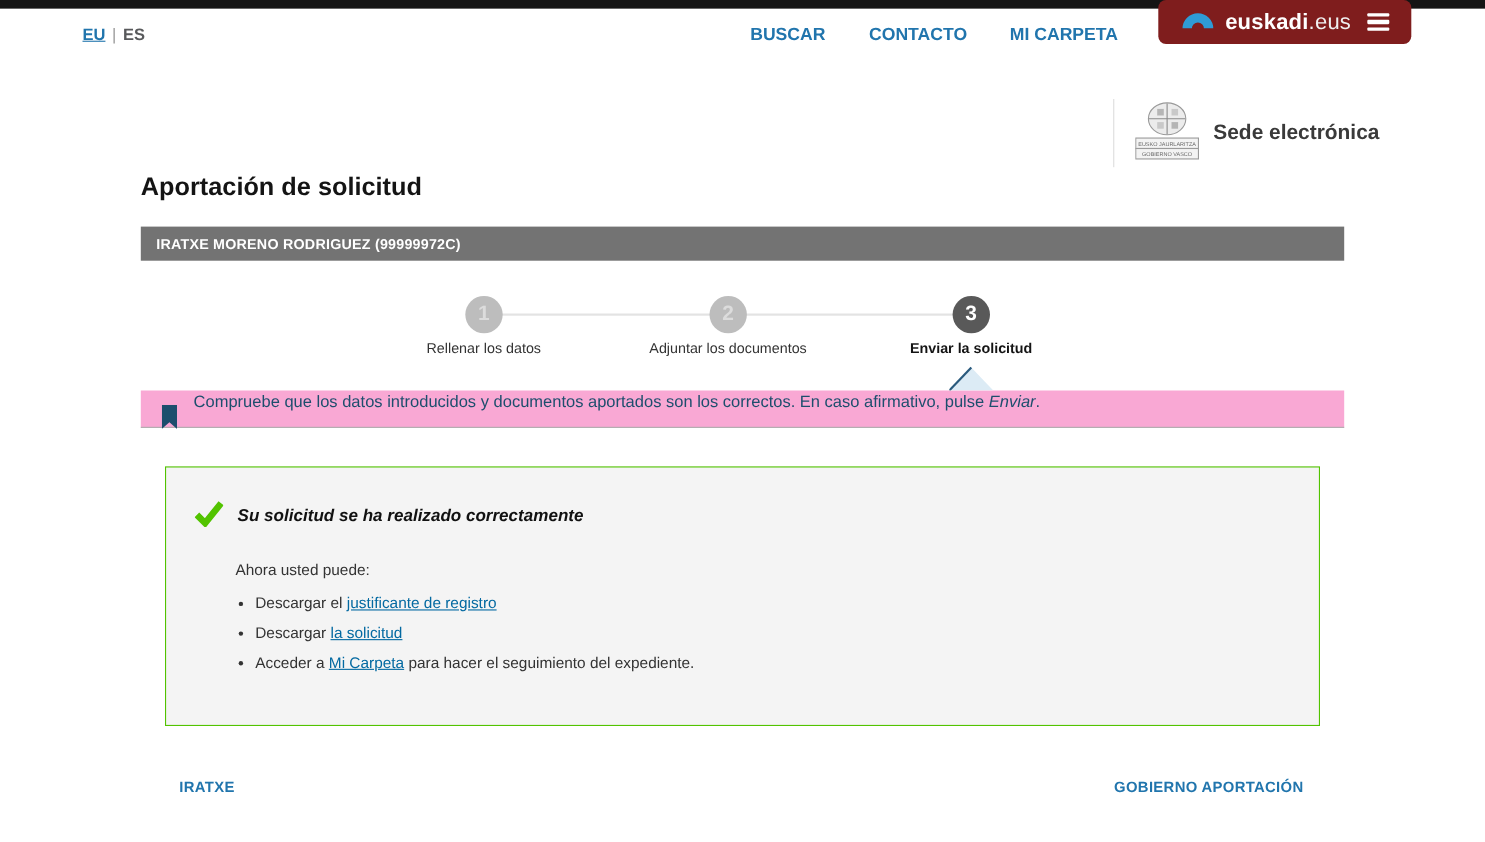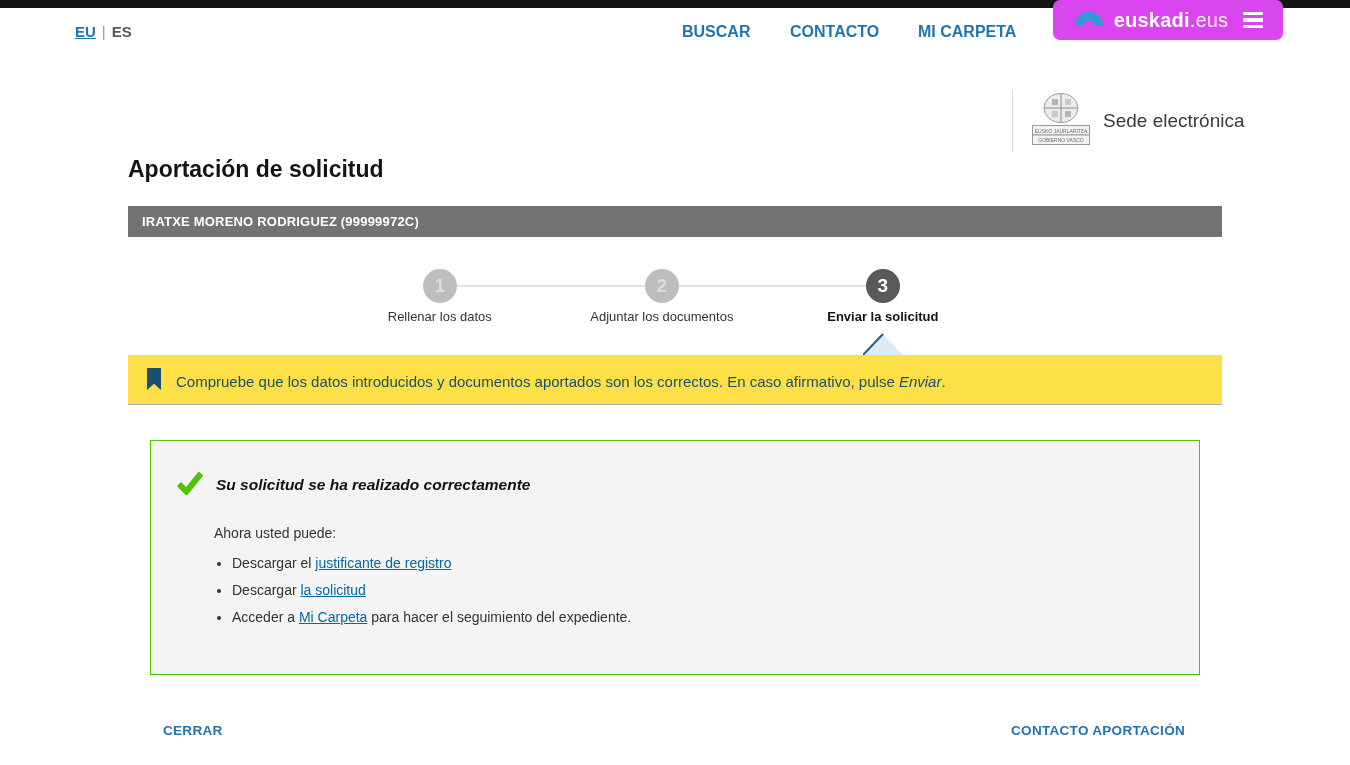--- a/index.html
+++ b/index.html
@@ -16,35 +16,35 @@
   .lang a{color:#2175ad;text-decoration:underline;cursor:pointer;}
   .lang .sep{color:#9a9a9a;font-weight:normal;margin:0 6px;}
   .lang .cur{color:#58595b;}
   .nav-link{position:absolute;top:15px;font-size:16px;font-weight:bold;color:#2175ad;text-decoration:none;cursor:pointer;}
   .nav-buscar{left:682px;}
   .nav-contacto{left:790px;}
   .nav-carpeta{left:918px;}
   
   .brand{
     position:absolute;top:0;left:1053px;width:230px;height:40px;
-    background:#d946ef;border-radius:7px;z-index:5;
+    background:#7f1d1d;border-radius:7px;z-index:5;
     display:flex;align-items:center;justify-content:center;gap:9px;cursor:pointer;
   }
   .brand-text{font-size:20px;color:#fff;letter-spacing:0.2px;}
   .brand-text b{font-weight:bold;}
   .brand-text .suffix{font-weight:normal;color:#f0f0f0;}
   .burger{display:flex;flex-direction:column;gap:3px;margin-left:6px;cursor:pointer;}
   .burger span{display:block;width:20px;height:3.5px;background:#fff;border-radius:1px;}
   
   .sede{
     position:absolute;left:1012px;top:90px;height:62px;
     border-left:1px solid #dcdcdc;padding-left:19px;
     display:flex;align-items:center;gap:13px;
   }
-  .sede-title{font-size:19px;color:#3a3a3a;}
+  .sede-title{font-size:19px;color:#3a3a3a;font-weight:bold;}
   
   .main{position:absolute;left:128px;top:155px;width:1094px;}
   h1.page-title{margin:0;font-size:23px;line-height:28px;font-weight:bold;color:#141414;}
   .user-bar{
     margin-top:23px;height:31px;background:#737373;color:#ffffff;
     font-size:13px;font-weight:bold;line-height:31px;padding-left:14px;letter-spacing:0.2px;
   }
   
   .steps{position:relative;height:56px;margin-top:32px;}
   .steps-line{position:absolute;left:28.5%;width:40.5%;top:16px;height:2px;background:#e3e3e3;}
@@ -53,22 +53,22 @@
   .step-circle{
     width:34px;height:34px;border-radius:50%;margin:0 auto;
     font-size:19px;font-weight:bold;line-height:34px;position:relative;z-index:2;
     background:#bdbdbd;color:#dcdcdc;
   }
   .step.active .step-circle{background:#595959;color:#ffffff;}
   .step-label{margin-top:6px;font-size:13px;color:#333;}
   .step.active .step-label{font-weight:bold;color:#141414;}
   
   .info-box{
-    position:relative;margin-top:30px;background:#fde047;border-bottom:1px solid #adadad;
-    padding:18px 20px 14px 48px;font-size:15px;color:#1d4e6d;
+    position:relative;margin-top:30px;background:#f9a8d4;border-bottom:1px solid #adadad;
+    padding:2px 20px 14px 48px;font-size:15px;color:#1d4e6d;
   }
   .info-box em{font-style:italic;}
   .bookmark{
     position:absolute;left:19px;top:13px;width:14px;height:22px;background:#1d4e6d;
     clip-path:polygon(0 0,100% 0,100% 100%,50% 72%,0 100%);
   }
   .pointer{position:absolute;left:69%;top:-22px;transform:translateX(-50%);display:block;}
   
   .success-box{
     margin:35px 22px 0 22px;border:1px solid #52c300;background:#f4f4f4;
@@ -183,17 +183,17 @@
       <div>Ahora usted puede:</div>
       <ul>
         <li><span>Descargar el </span><a>justificante de registro</a><span></span></li>
         <li><span>Descargar </span><a>la solicitud</a><span></span></li>
         <li><span>Acceder a </span><a>Mi Carpeta</a><span> para hacer el seguimiento del expediente.</span></li>
       </ul>
     </div>
   </div>
 
   <div class="footer-actions">
-    <a>CERRAR</a>
-    <a>CONTACTO APORTACIÓN</a>
+    <a>IRATXE</a>
+    <a>GOBIERNO APORTACIÓN</a>
   </div>
 
 </div>
 
 </body></html>

